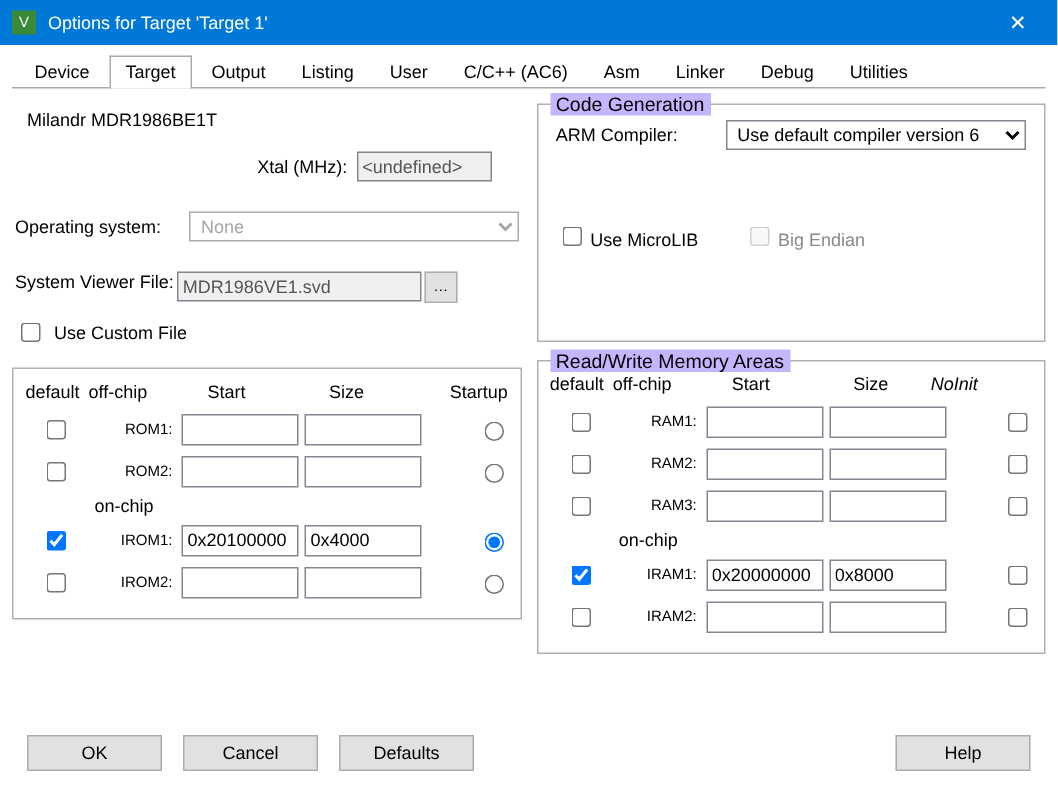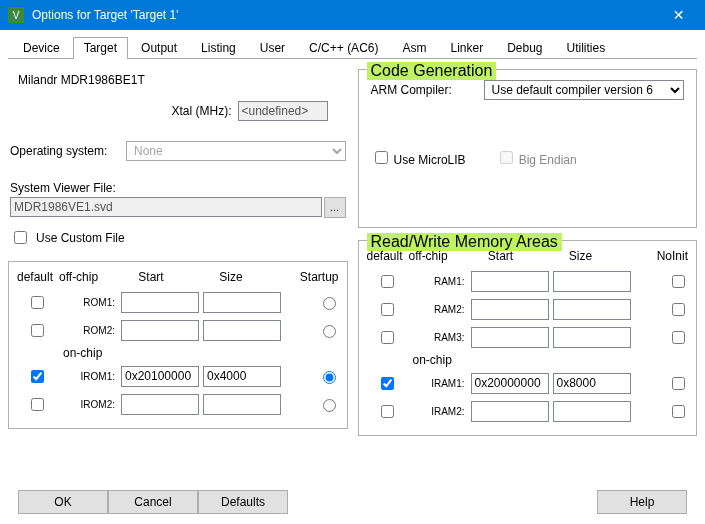--- a/index.html
+++ b/index.html
@@ -83,43 +83,44 @@
   input[type="text"].readonly { background:#f0f0f0; color:#555; }
   .group {
     border: 1px solid #b0b0b0;
     padding: 8px 8px 10px 8px;
     position: relative;
     margin-top: 6px;
   }
   .group > .legend {
     position: absolute;
     top: -8px; left: 8px;
-    background: #bef264;
+    background: #c4b5fd;
     padding: 0 4px;
-    font-size: 16px;
+    font-size: 13px;
   }
   .mem-header {
     display:flex;
     font-size: 12px;
     padding: 0 0 4px 0;
   }
   .mem-header span { text-align: left; }
   .mem-row {
     display:flex;
     align-items:center;
     height: 28px;
     gap: 4px;
   }
   .mem-row .name { width: 56px; text-align:right; font-size:10px; padding-right:2px;}
   .mem-row input[type="text"] { width: 78px; height:21px; }
   .chk { width: 40px; display:flex; justify-content:center; }
   .rad { width: 40px; display:flex; justify-content:center; }
   .onchip-label { font-size:12px; padding-left: 46px; height:18px; display:flex; align-items:center;}
   .buttons {
     display:flex;
+    gap: 14px;
     padding: 10px 10px 6px 10px;
     justify-content:center;
     border-top: none;
     margin-top: auto;
   }
   button.btn {
     width: 90px; height: 24px;
     font: inherit; font-size:12px;
     background: #e1e1e1;
     border: 1px solid #adadad;
@@ -168,21 +169,21 @@
         <input type="text" class="readonly" style="width: 90px;" readonly="" value="&lt;undefined&gt;">
       </div>
 
       <div class="field-row" style="margin-top:12px;">
         <label style="width:110px;">Operating system:</label>
         <select style="flex:1;" disabled="">
           <option>None</option>
         </select>
       </div>
 
-      <div class="field-row" style="margin-top:10px; flex-direction:column; align-items:stretch; gap:2px;">
+      <div class="field-row" style="margin-top:10px; flex-direction:row; align-items:stretch; gap:2px;">
         <label>System Viewer File:</label>
         <div style="display:flex; gap:2px;">
           <input type="text" class="readonly" style="flex: 1 1 0%;" readonly="" value="MDR1986VE1.svd">
           <span class="small-btn">…</span>
         </div>
       </div>
 
       <div class="field-row">
         <input type="checkbox" style="">
         <label>Use Custom File</label>
@@ -267,21 +268,21 @@
         <div style="height:48px;"></div>
       </div>
 
       <div class="group">
         <span class="legend">Read/Write Memory Areas</span>
         <div class="mem-header">
           <span style="width:42px;">default</span>
           <span style="width:52px;">off-chip</span>
           <span style="width:80px; text-align:center;">Start</span>
           <span style="width:80px; text-align:center;">Size</span>
-          <span style="flex:1; text-align:right;">NoInit</span>
+          <span style="flex:1; font-style:italic;">NoInit</span>
         </div>
 
         <div class="mem-row">
           <div class="chk">
               <input type="checkbox" style="">
             </div>
           <div class="name">RAM1:</div>
           <input type="text" value="" style="">
           <input type="text" value="" style="">
           <div class="rad" style="flex:1; justify-content:flex-end;">

